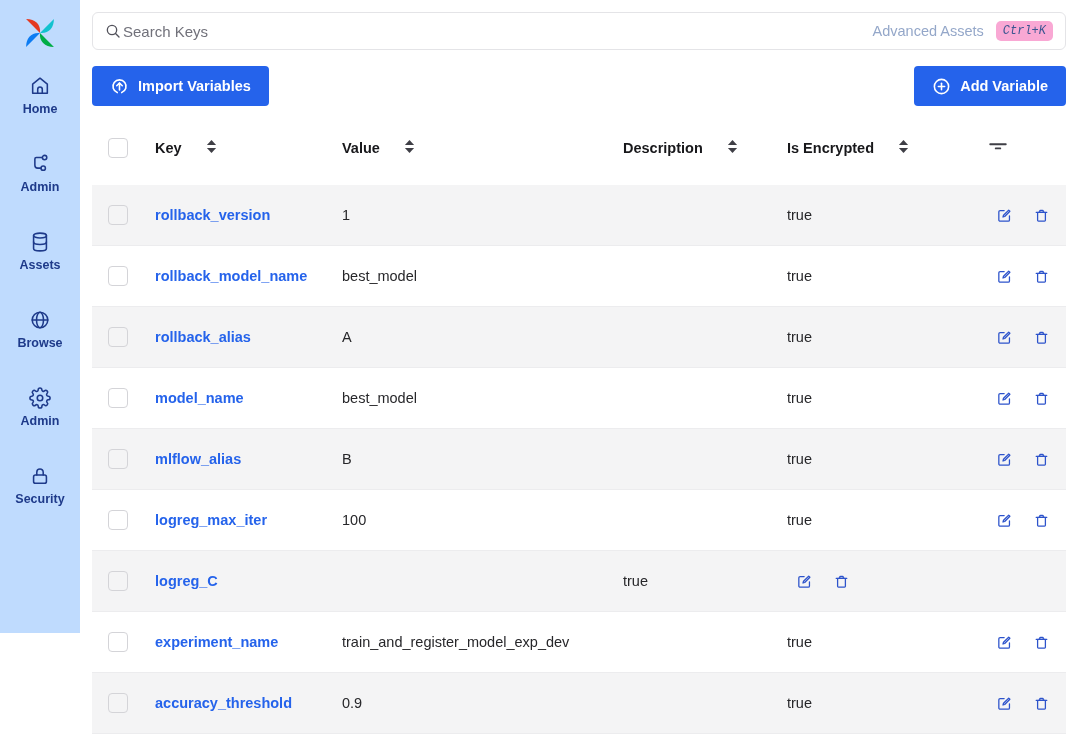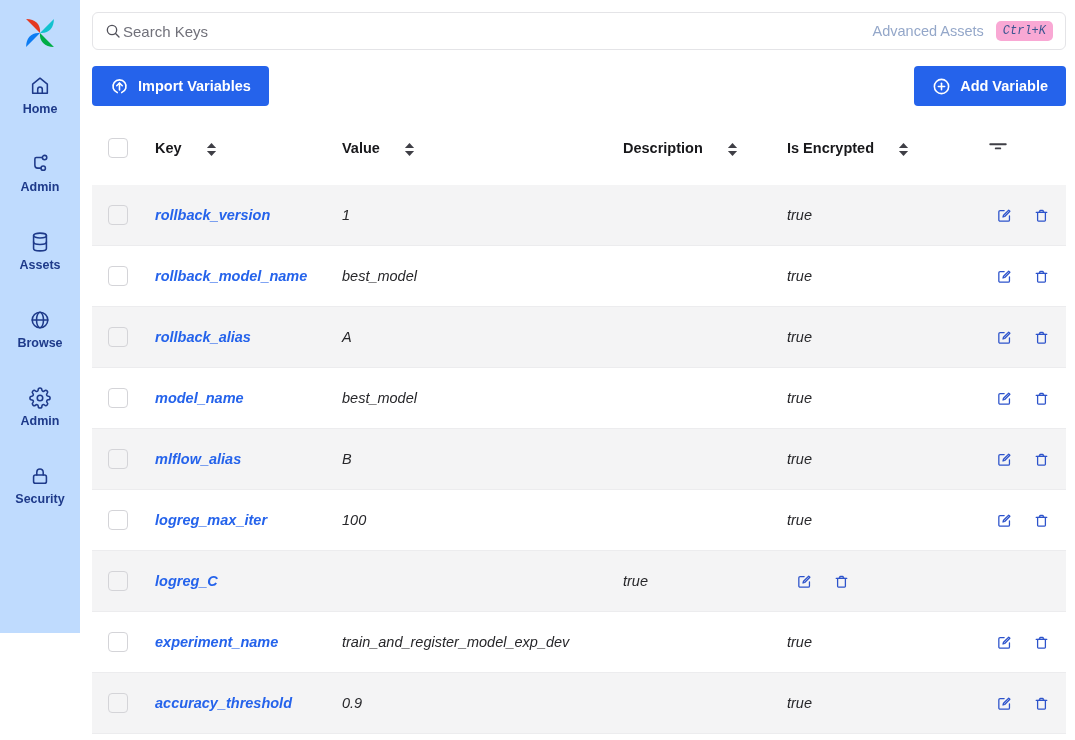--- a/index.html
+++ b/index.html
@@ -24,28 +24,28 @@
   .advanced { font-size:14.5px; color:#94a7c9; margin-right:12px; cursor:pointer; white-space:nowrap; }
   .kbd { font-family:"Liberation Mono", monospace; font-size:12px; color:#3a5590; background:#f9a8d4; border-radius:5px; padding:3px 7px;font-style:italic; }
 
   .toolbar { margin-top:16px; display:flex; justify-content:space-between; align-items:center; }
   .btn { display:flex; align-items:center; gap:9px; height:40px; background:#2563eb; color:#fff; border:none; border-radius:4px; padding:0 18px; font-size:14.5px; font-weight:700; font-family:"Liberation Sans", sans-serif; cursor:pointer; }
   .btn svg { width:19px; height:19px; stroke:#fff; fill:none; stroke-width:2; stroke-linecap:round; stroke-linejoin:round; }
 
   
   .grid-row { display:grid; grid-template-columns:48px 187px 281px 164px 200px 1fr; align-items:center; }
   .thead { margin-top:22px; height:40px; font-size:14.5px; font-weight:700; color:#18181b; }
-  .cell { padding-left:15px; display:flex; align-items:flex-end; gap:24px; }
+  .cell { padding-left:15px; display:flex; align-items:flex-start; gap:24px; }
   .cell-check { padding-left:16px; }
   .sort-icon { width:11px; height:13px; }
   .sort-icon polygon { fill:#3f3f46; }
   .filter-cell { padding-left:15px; }
   .filter-cell svg { width:22px; height:22px; stroke:#3f3f46; stroke-width:2; stroke-linecap:round; }
 
-  .tbody { margin-top:17px;font-style:italic; }
+  .tbody { margin-top:17px; }
   .trow { height:61px; border-bottom:1px solid #ececee; background:#fff; }
   .trow.striped { background:#f4f4f5; }
   .checkbox { width:20px; height:20px; border:1.5px solid #d4d4d8; border-radius:4px; background:transparent; cursor:pointer; }
   .key-link { font-size:14.5px; font-weight:700; color:#2563eb; text-decoration:none; cursor:pointer; }
   .val-text { font-size:14.5px; color:#27272a; }
   .actions { padding-left:24px; display:flex; align-items:center; gap:20px; }
   .row-icon { width:17px; height:17px; stroke:#2d53cb; fill:none; stroke-width:1.8; stroke-linecap:round; stroke-linejoin:round; cursor:pointer; }
 </style>
 </head>
 <body>

